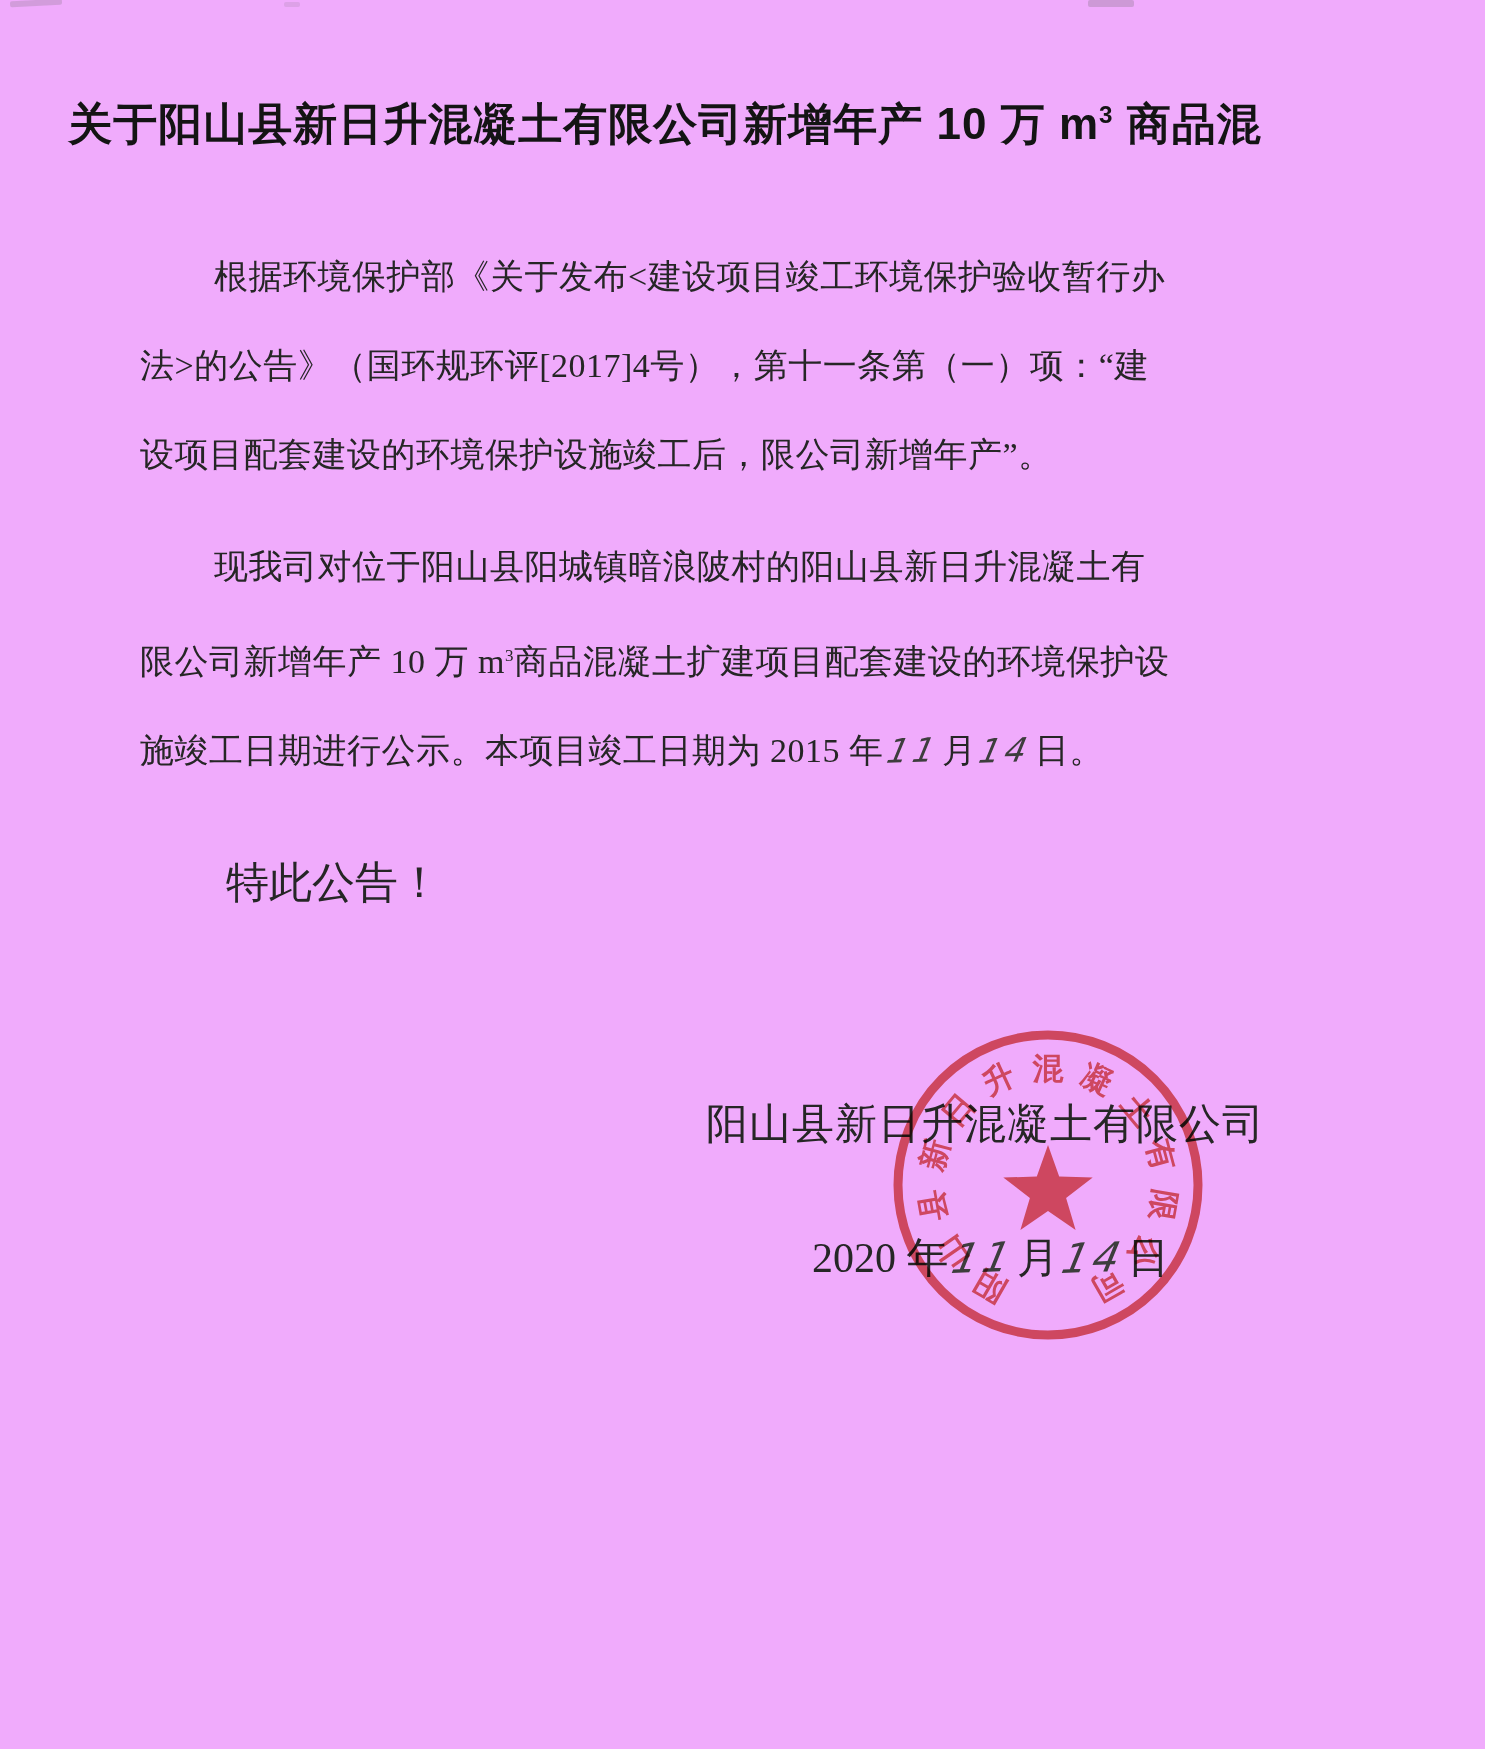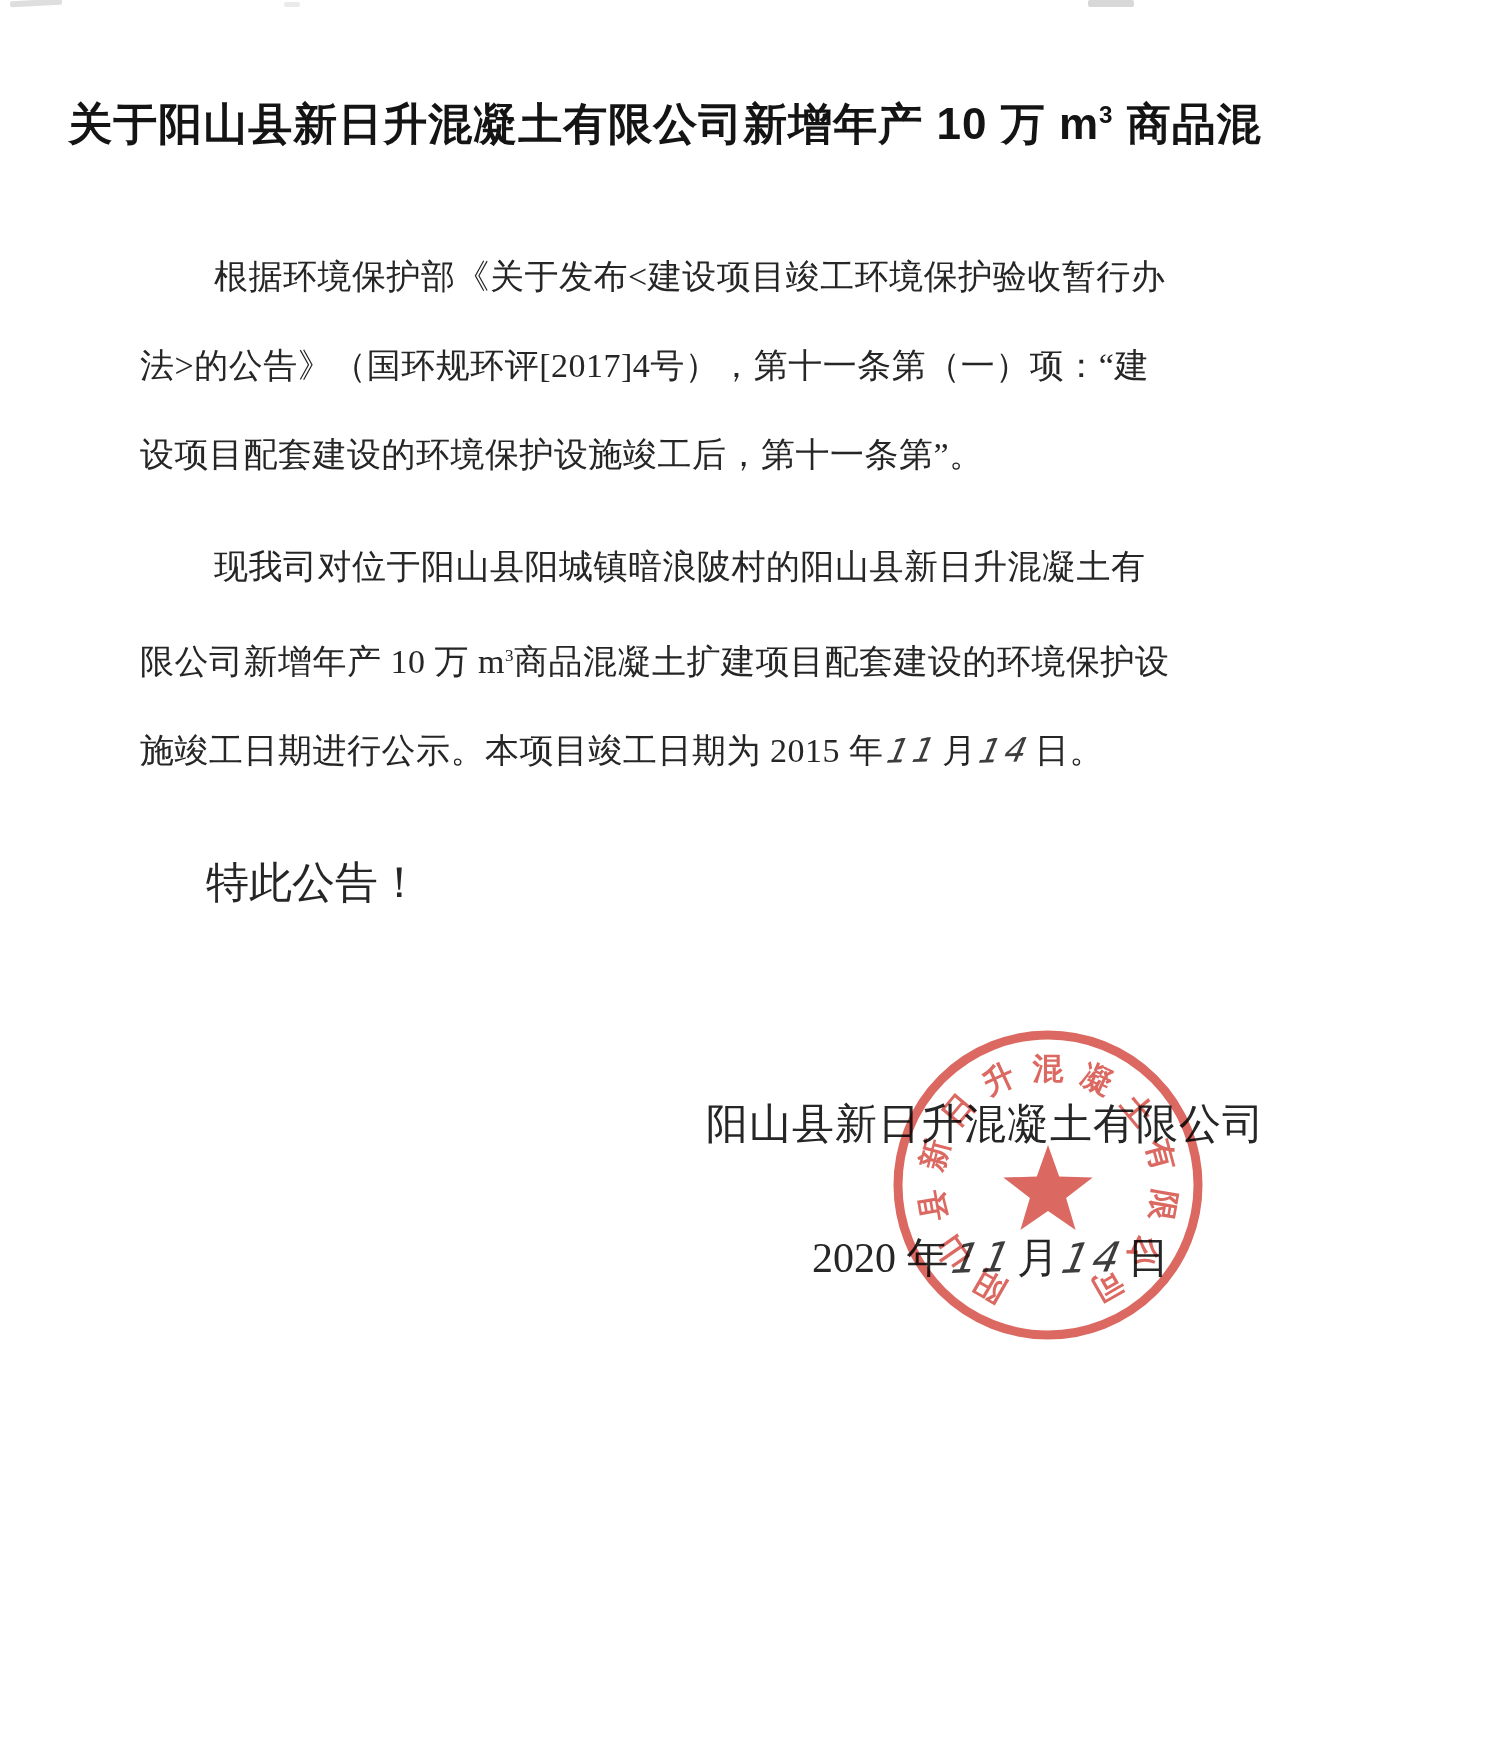--- a/index.html
+++ b/index.html
@@ -1,20 +1,20 @@
 <!DOCTYPE html>
 <html style="--seal-color: #d6544b;"><head>
 <meta charset="utf-8">
 <style>
   html,body { margin:0; padding:0; background:#e8e8e8; }
   .page {
     position:relative;
     width:1485px; height:1749px;
     margin:0 auto;
-    background:#ffffff;
+    background:#f0abfc;
     overflow:hidden;
     font-family:"Liberation Serif", serif;
     color:#232323;
   }
   
   .noise { position:absolute; background:#6a6a6a; opacity:.22; border-radius:2px; }
   .noise.n1 { left:10px;  top:0; width:52px; height:6px; transform:rotate(-3deg); }
   .noise.n2 { left:284px; top:2px; width:16px; height:5px; opacity:.14; }
   .noise.n3 { left:1088px; top:0; width:46px; height:7px; opacity:.26; }
 
@@ -28,21 +28,21 @@
   .title sup { font-size:.55em; }
 
   .body-par {
     position:absolute; left:140px; width:1225px;
     font-size:34px; line-height:89px; color:#262626;
     letter-spacing:.5px;
   }
   .p1 { top:232px; }
   .p2 { top:522px; }
   .indent { padding-left:74px; }
-  .closing { position:absolute; left:132px; top:838px; font-size:43px; line-height:89px; padding-left:74px; color:#262626; }
+  .closing { position:absolute; left:152px; top:838px; font-size:43px; line-height:89px; padding-left:74px; color:#262626; }
 
   sup.body-sup { font-size:.5em; }
 
   .hand {
     display:inline-block;
     font-family:"DejaVu Sans", sans-serif;
     font-style:italic; font-weight:400;
     color:#3d3d3d;
     transform:skewX(-14deg) rotate(-2deg);
     letter-spacing:4px;
@@ -85,21 +85,21 @@
   <span class="noise n2"></span>
   <span class="noise n3"></span>
 
   <div class="title">
     <span>关于阳山县新日升混凝土有限公司新增年产 10 万 m</span><sup>3</sup><span> 商品混</span><br>
   </div>
 
   <div class="body-par p1">
     <div class="indent">根据环境保护部《关于发布&lt;建设项目竣工环境保护验收暂行办</div>
     <div>法&gt;的公告》（国环规环评[2017]4号），第十一条第（一）项：“建</div>
-    <div>设项目配套建设的环境保护设施竣工后，第十一条第”。</div>
+    <div>设项目配套建设的环境保护设施竣工后，限公司新增年产”。</div>
   </div>
 
   <div class="body-par p2">
     <div class="indent">现我司对位于阳山县阳城镇暗浪陂村的阳山县新日升混凝土有</div>
     <div><span>限公司新增年产 10 万 m</span><sup class="body-sup">3</sup><span>商品混凝土扩建项目配套建设的环境保护设</span></div>
     <div><span>施竣工日期进行公示。本项目竣工日期为 2015 年</span><span class="hand">11</span><span>月</span><span class="hand">14</span><span>日。</span></div>
   </div>
 
   <div class="closing">特此公告！</div>
 

